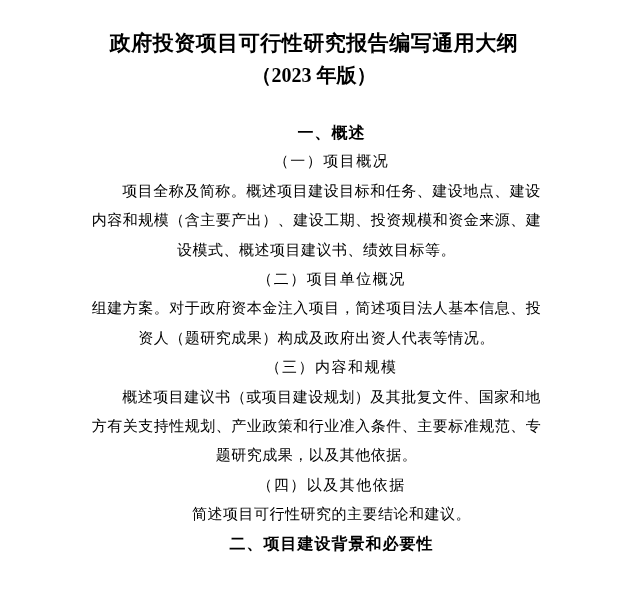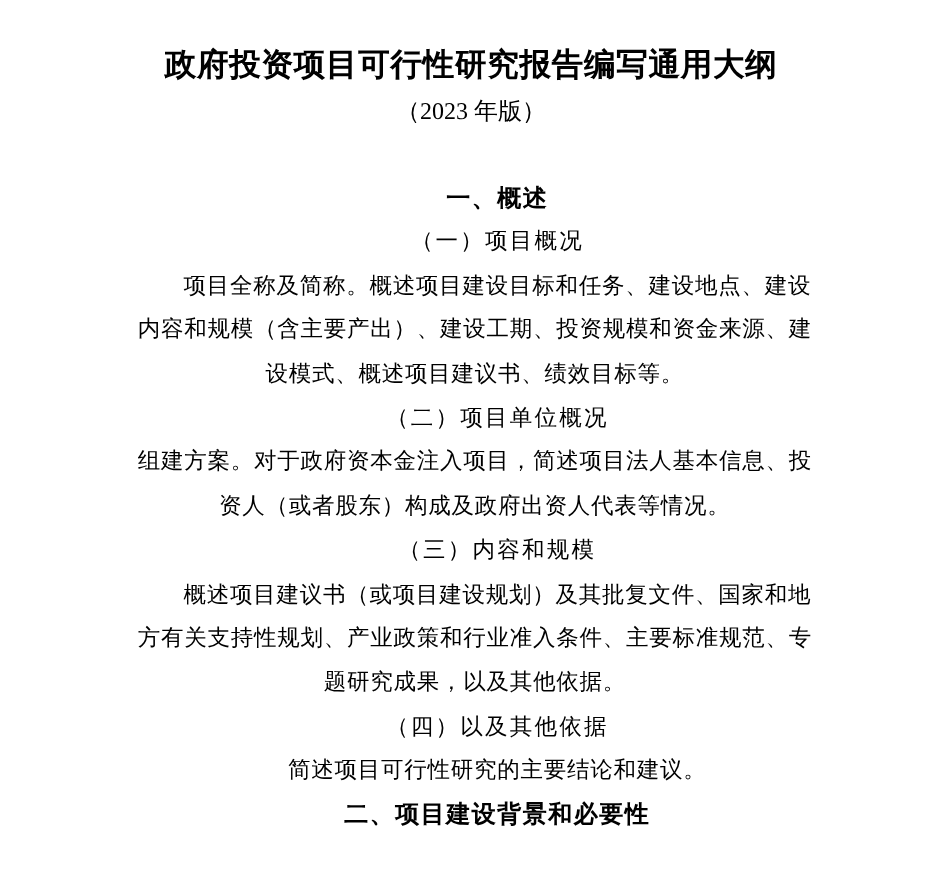--- a/index.html
+++ b/index.html
@@ -29,22 +29,22 @@
     letter-spacing: 0.5px;
     white-space: nowrap;
   }
   .doc-subtitle {
     position: absolute;
     top: 61px;
     left: 0;
     width: 628px;
     text-align: center;
     font-family: "Liberation Serif", serif;
-    font-size: 16px;
-    font-weight: 400;
+    font-size: 20px;
+    font-weight: 700;
     line-height: 28px;
     white-space: nowrap;
   }
   .content {
     position: absolute;
     left: 85px;
     top: 118px;
     width: 463px;
     text-align: center;
   }
@@ -85,21 +85,21 @@
   <div class="doc-subtitle">（2023 年版）</div>
 
   <div class="content">
     <div class="line h1">一、概述</div>
     <div class="line sub">（一）项目概况</div>
     <div class="line first">项目全称及简称。概述项目建设目标和任务、建设地点、建设</div>
     <div class="line cont">内容和规模（含主要产出）、建设工期、投资规模和资金来源、建</div>
     <div class="line cont">设模式、概述项目建议书、绩效目标等。</div>
     <div class="line sub">（二）项目单位概况</div>
     <div class="line cont">组建方案。对于政府资本金注入项目，简述项目法人基本信息、投</div>
-    <div class="line cont">资人（或者股东）构成及政府出资人代表等情况。</div>
+    <div class="line cont">资人（题研究成果）构成及政府出资人代表等情况。</div>
     <div class="line sub">（三）内容和规模</div>
     <div class="line first">概述项目建议书（或项目建设规划）及其批复文件、国家和地</div>
     <div class="line cont">方有关支持性规划、产业政策和行业准入条件、主要标准规范、专</div>
     <div class="line cont">题研究成果，以及其他依据。</div>
     <div class="line sub">（四）以及其他依据</div>
     <div class="line first">简述项目可行性研究的主要结论和建议。</div>
     <div class="line h1">二、项目建设背景和必要性</div>
   </div>
 
 </div>

